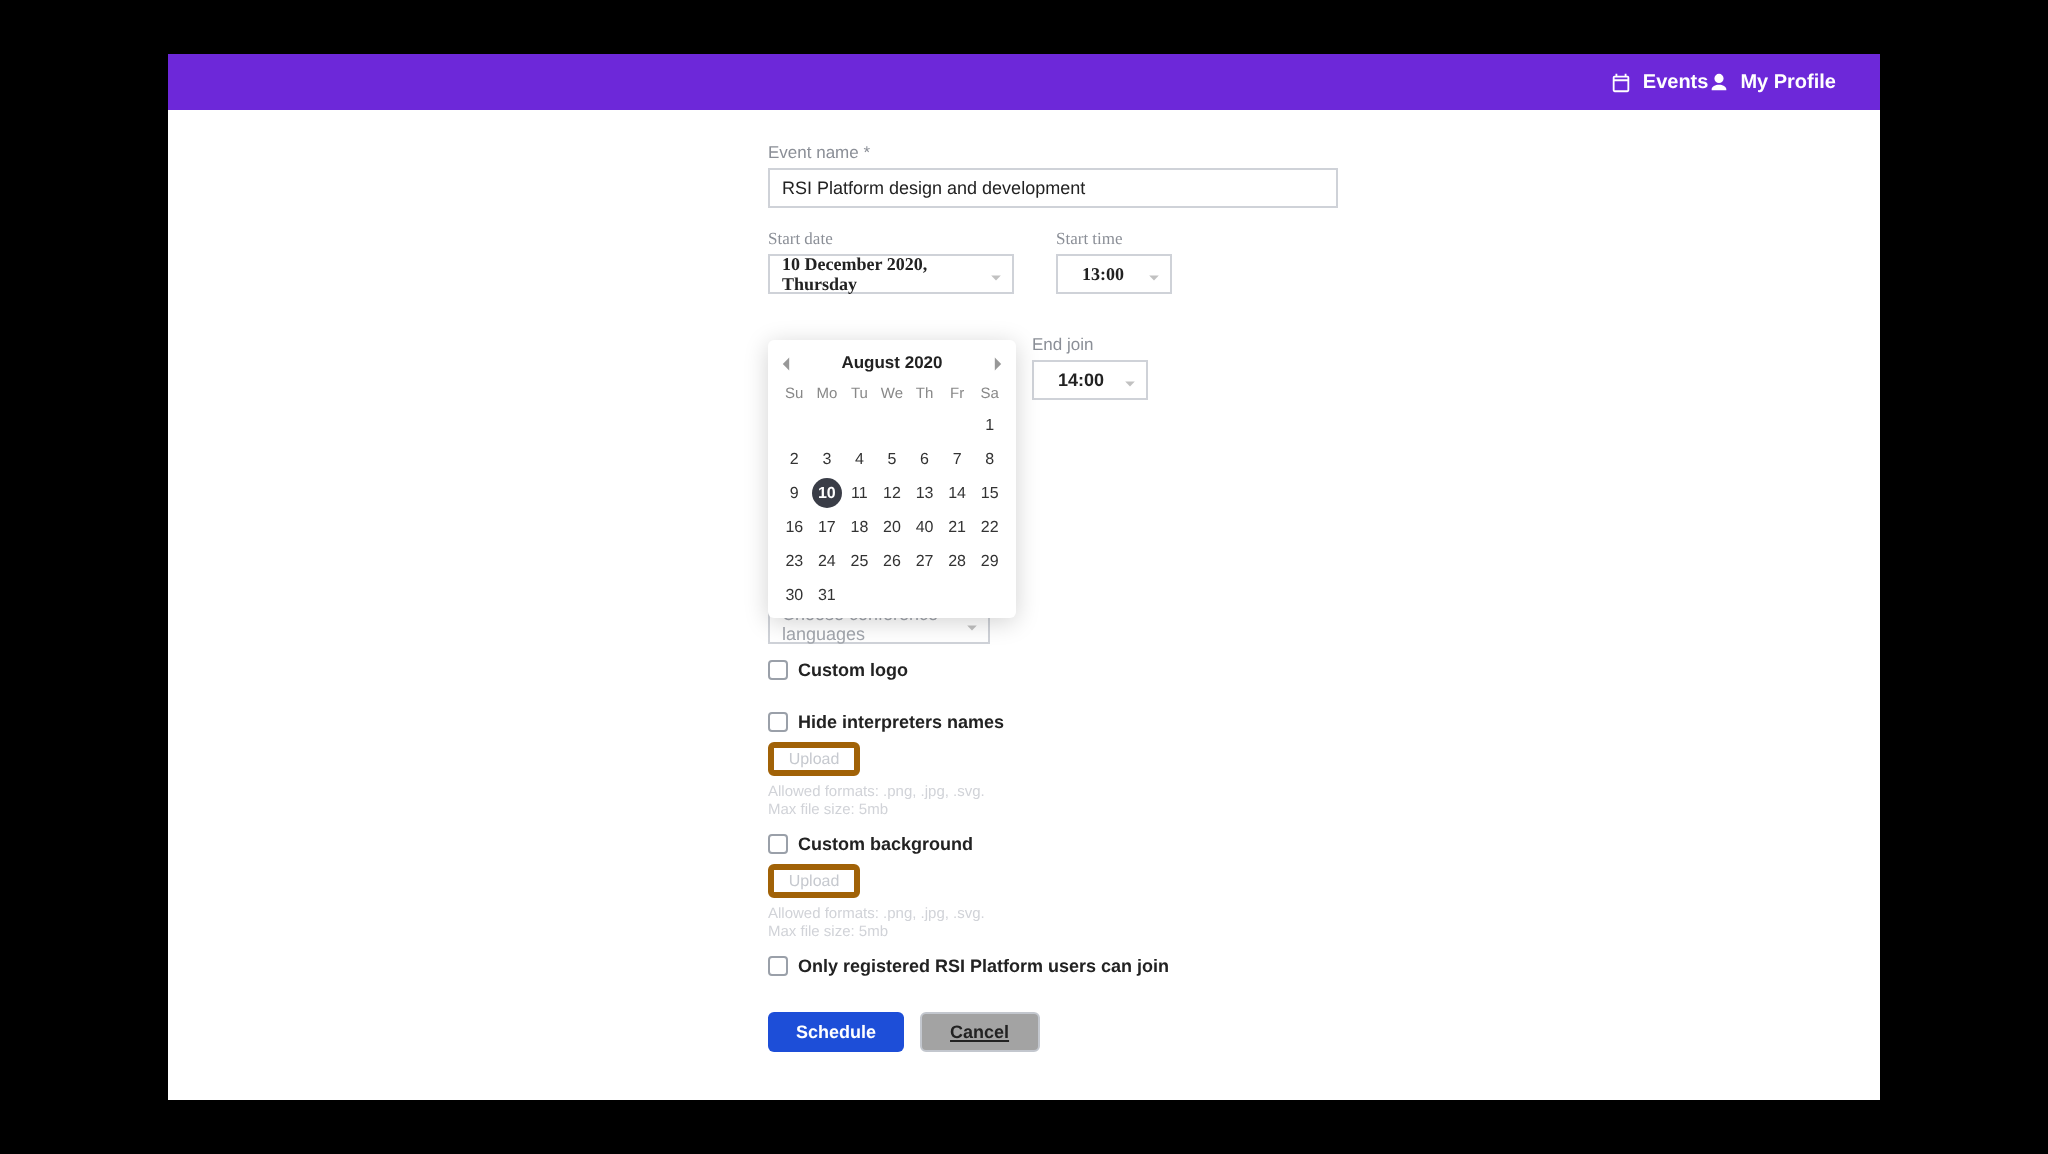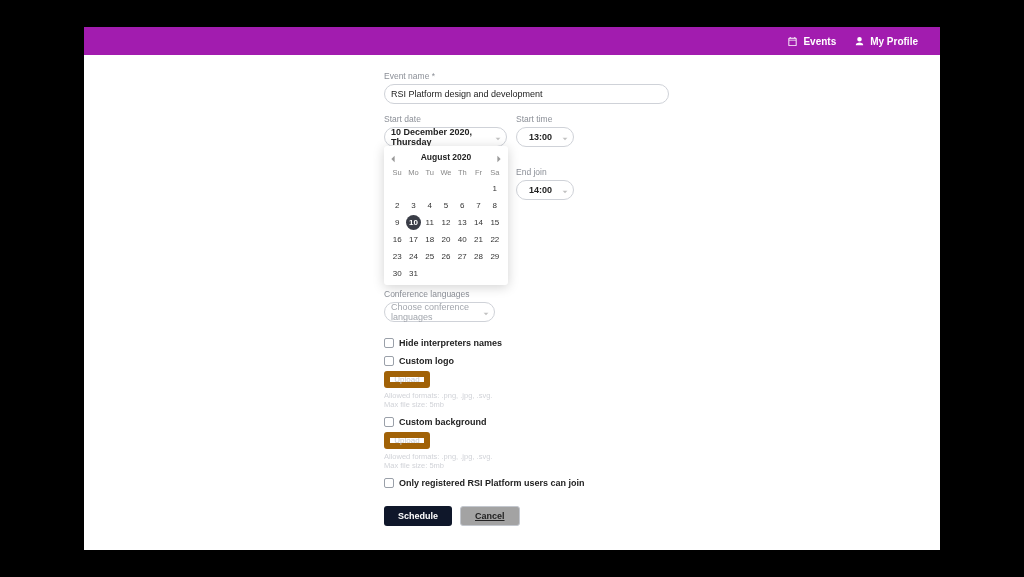--- a/index.html
+++ b/index.html
@@ -17,65 +17,64 @@
     position: absolute;
     left: 84px;
     top: 27px;
     width: 856px;
     height: 523px;
     background: #fff;
     overflow: hidden;
   }
   .topbar {
     height: 28px;
-    background: #a21caf;
+    background: #6d28d9;
     display: flex;
     justify-content: flex-end;
     align-items: center;
     padding-right: 22px;
-    gap: 18px;
     color: #fff;
     font-size: 10px;
     font-weight: 600;
   }
   .topbar .nav-item { display: flex; align-items: center; gap: 5px; cursor: pointer; }
   .topbar svg { width: 11px; height: 11px; fill: #fff; }
   .content {
     padding: 16px 0 0 300px;
     width: 600px;
   }
   h1 { font-size: 20px; font-weight: 800; color: #121417; margin-bottom: 14px; }
   .label { font-size: 8.5px; color: #8b8f97; margin-bottom: 3px; }
   .field {
     border: 1px solid #cfd2d8;
-    border-radius: 10px;
+    border-radius: 0;
     background: #fff;
     height: 20px;
     display: flex;
     align-items: center;
     padding: 0 6px;
     font-size: 9px;
     color: #222;
     position: relative;
   }
   .field.wide { width: 285px; }
   .field.date { width: 123px; font-weight: 600; }
   .field.time { width: 58px; font-weight: 600; padding-left: 12px; }
   .field.lang { width: 111px; color: #a2a6ad; }
   .chev {
     position: absolute; right: 5px; top: 50%; transform: translateY(-50%);
     width: 6px; height: 6px; opacity: .4;
   }
   .chev svg { width: 6px; height: 6px; fill: #666; }
-  .row { display: flex; gap: 44px; margin-top: 10px; position: relative; }
+  .row { display: flex; gap: 56px; margin-top: 10px; position: relative; font-family: Liberation Serif, serif; }
   .col { display: flex; flex-direction: column; }
   .datepicker {
     position: absolute;
     left: 300px;
-    top: 119px;
+    top: 143px;
     width: 124px;
     background: #fff;
     border-radius: 3px;
     box-shadow: 0 2px 12px rgba(0,0,0,.18);
     padding: 6px 5px 4px;
     z-index: 50;
   }
   .dp-head { display: flex; align-items: center; justify-content: space-between; margin-bottom: 4px; }
   .dp-head .nav { width: 8px; height: 8px; cursor: pointer; opacity: .6; }
   .dp-head .nav svg { width: 8px; height: 8px; fill: #555; }
@@ -85,34 +84,34 @@
   .dp-day { font-size: 8px; color: #333; padding: 3px 0; cursor: pointer; border-radius: 50%; width: 15px; height: 15px; margin: 0 auto; line-height: 10px; }
   .dp-day.sel { background: #3a3d47; color: #fff; font-weight: 600; }
   .dp-day.empty { visibility: hidden; }
   .chk-row { display: flex; align-items: center; gap: 5px; margin-top: 8px; font-size: 9px; font-weight: 600; color: #222; }
   .chk {
     width: 10px; height: 10px; border: 1px solid #9aa0a9; border-radius: 2px; background: #fff; cursor: pointer;
   }
   .upload-btn {
     margin-top: 5px;
     width: 46px; height: 17px;
-    border: 6px solid #a16207; border-radius: 3px;
+    border: 3px solid #a16207; border-radius: 3px;
     background: #fff;
     font-size: 8px; color: #c6c9cf;
     display: flex; align-items: center; justify-content: center;
     cursor: pointer;
   }
   .hint { font-size: 7.5px; color: #d1d3d8; line-height: 1.2; margin-top: 3px; }
   .actions { margin-top: 18px; display: flex; gap: 8px; }
   .btn {
     height: 20px; border-radius: 3px; font-size: 9px; font-weight: 600;
     display: flex; align-items: center; justify-content: center;
     cursor: pointer; padding: 0 14px;
   }
-  .btn.primary { background: #0f172a; color: #fff; border: none; }
+  .btn.primary { background: #1d4ed8; color: #fff; border: none; }
   .btn.secondary { background: #a3a3a3; color: #222; border: 1px solid #c3c7ce; text-decoration: underline; }
   .endtime-block { position: absolute; left: 432px; top: 140px; }
 </style>
 </head>
 <body>
 
 <div class="app">
   <div class="topbar">
     <div class="nav-item">
       <svg viewBox="0 0 24 24">
@@ -227,28 +226,28 @@
 
   <div style="position:absolute; left:300px; top:262px; width:300px;">
     <div class="label">Conference languages</div>
     <div class="field lang">
       <span>Choose conference languages</span>
       <span class="chev"><svg viewBox="0 0 10 10">
             <path d="M1 3l4 4 4-4z"></path>
           </svg></span>
     </div>
 
+    <div class="chk-row">
+      <div class="chk"></div>
+      <span>Custom logo</span>
+    </div>
+
     <div class="chk-row" style="margin-top:16px;">
       <div class="chk"></div>
       <span>Hide interpreters names</span>
-    </div>
-
-    <div class="chk-row">
-      <div class="chk"></div>
-      <span>Custom logo</span>
     </div>
     <div class="upload-btn">
         <span>Upload</span>
       </div>
     <div class="hint">
       <span>Allowed formats: .png, .jpg, .svg.</span><br><span>Max file size: 5mb</span>
     </div>
 
     <div class="chk-row">
       <div class="chk"></div>

